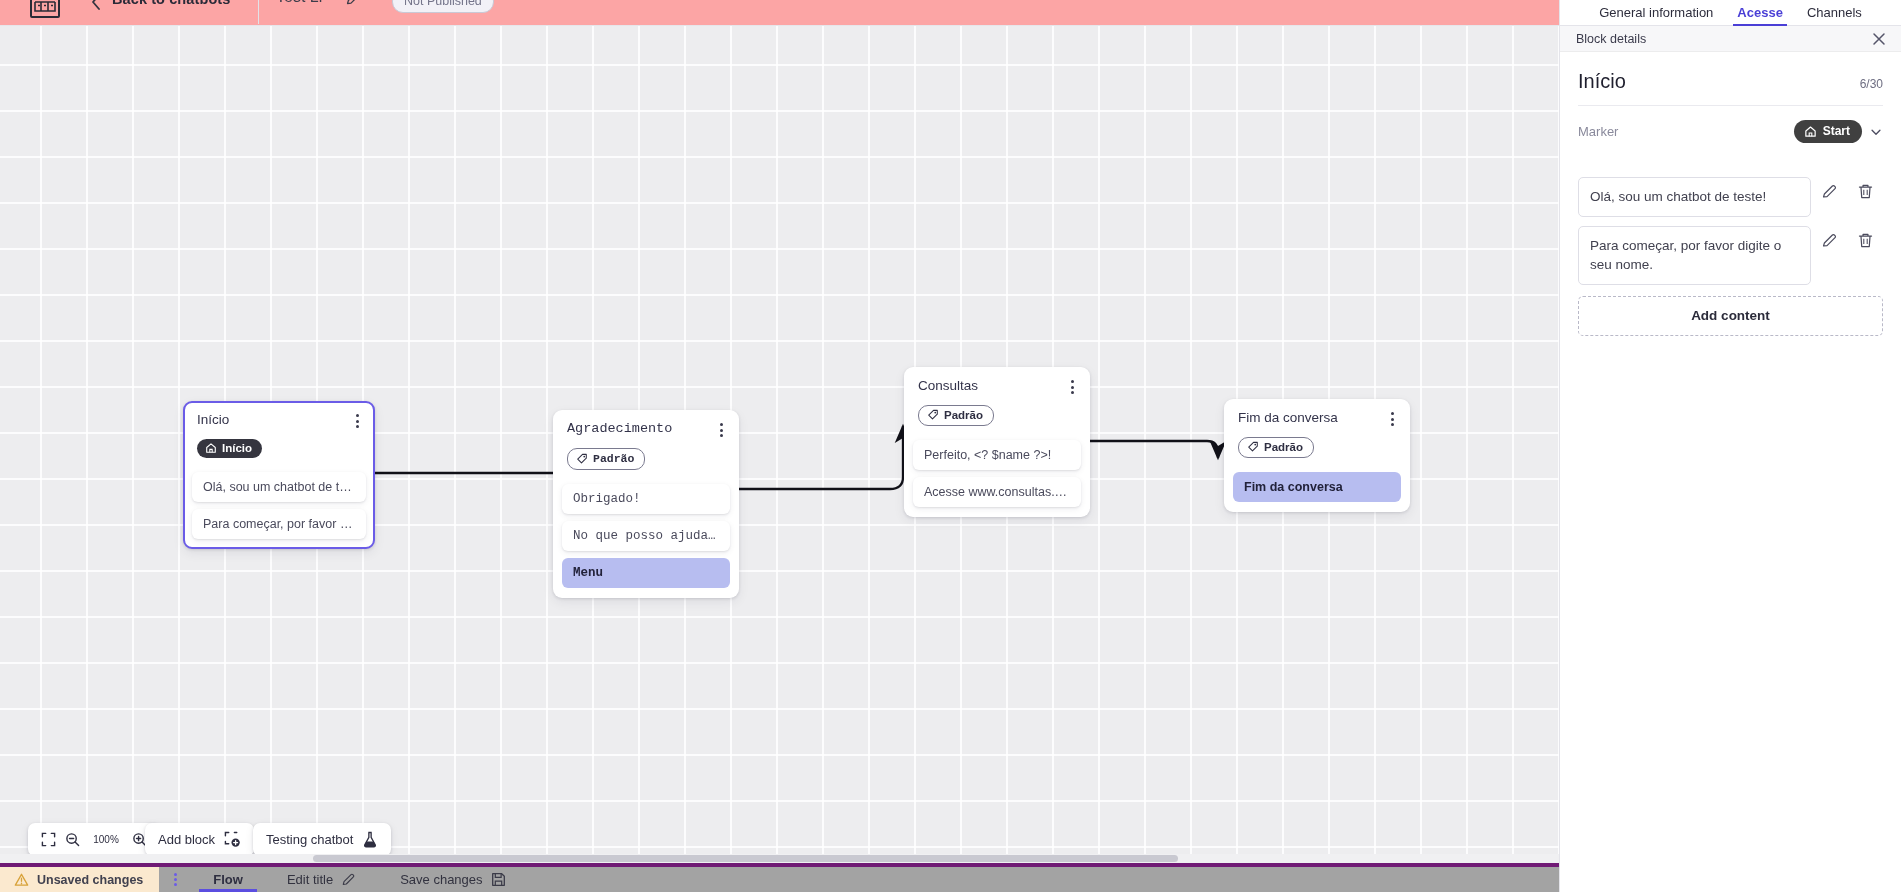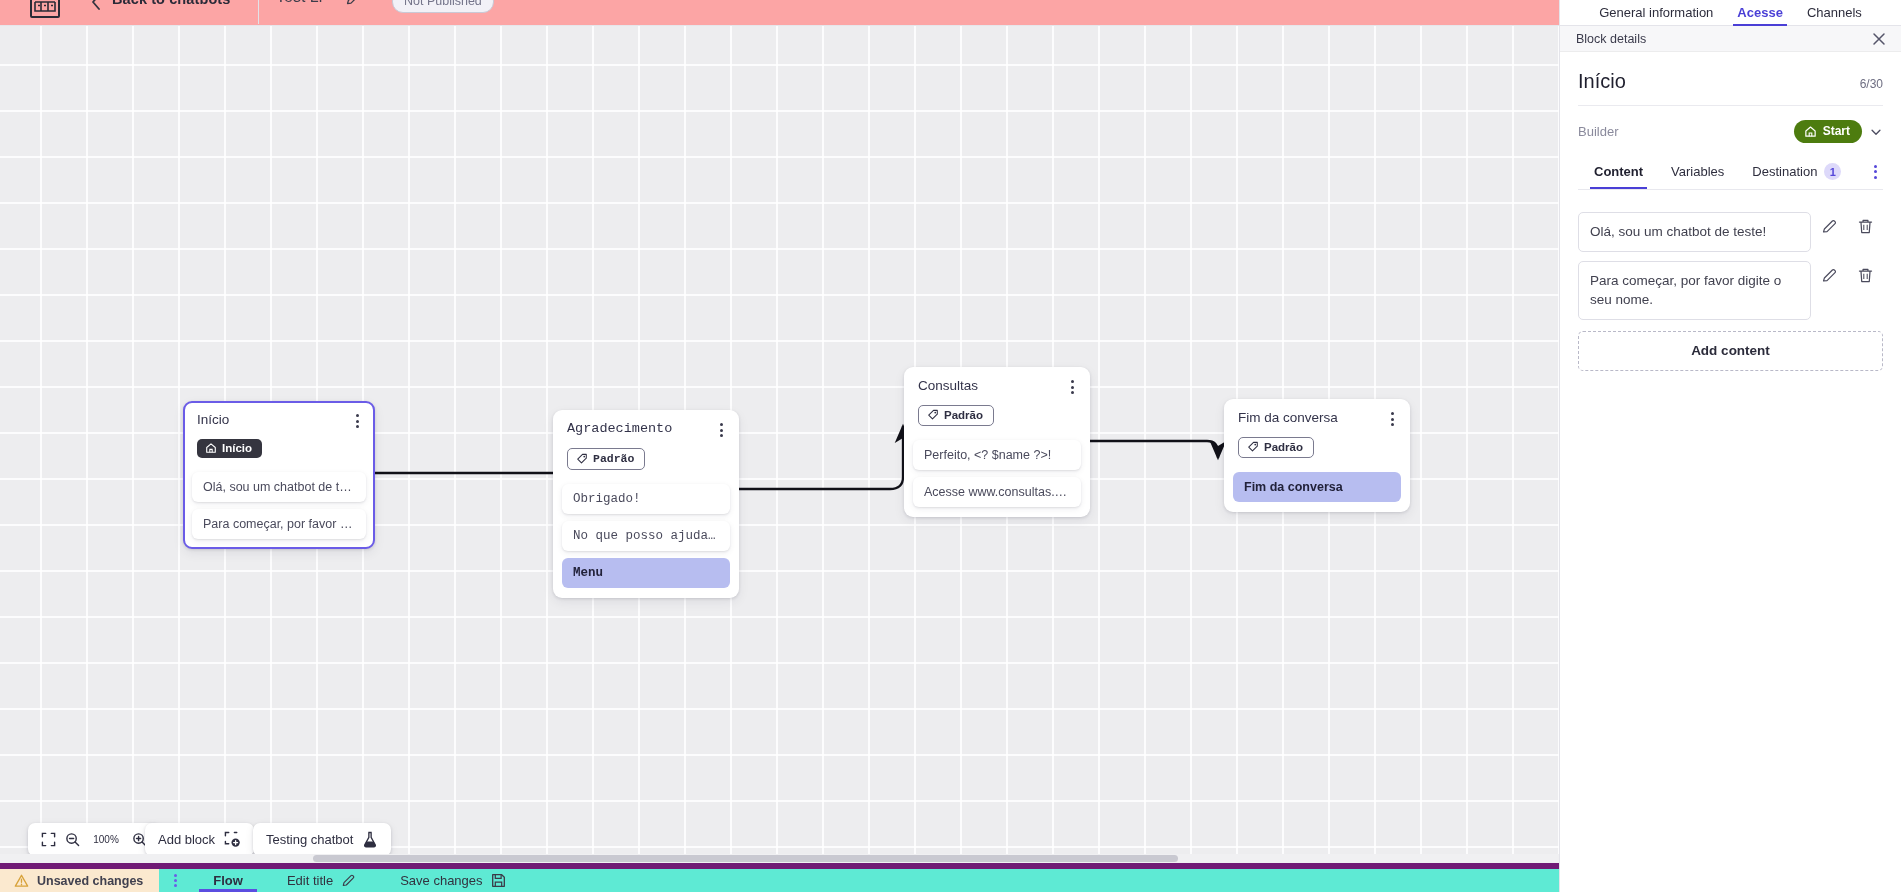--- a/index.html
+++ b/index.html
@@ -70,21 +70,21 @@
     padding: 9px 9px 10px;
   }
   .block.selected { border: 2px solid #6b5ce7; padding: 7px 7px 8px; }
   .block-head { display:flex; align-items:flex-start; justify-content:space-between; padding: 2px 2px 0 5px; }
   .block-title { font-size:13.5px; color:#33334a; font-weight:400; line-height:1.2; }
   .kebab { width:14px; height:18px; display:flex; flex-direction:column; align-items:center; justify-content:center; gap:2.5px; cursor:pointer; }
   .kebab i { display:block; width:3px; height:3px; border-radius:50%; background:#3a3a4c; }
   .tag {
     display:inline-flex; align-items:center; gap:5px;
     margin: 9px 0 7px 5px; padding: 3px 10px 4px 8px;
-    border-radius: 5px; font-size:11.5px;
+    border-radius: 10px; font-size:11.5px;
   }
   .tag.dark { background:#35353f; color:#ffffff; font-weight:700; }
   .tag.outline { background:#ffffff; border:1px solid #7a7a8f; color:#2f2f42; font-weight:700; }
   .tag svg { display:block; }
   .row {
     background:#ffffff; border-radius:6px;
     box-shadow: 0 1px 2px rgba(30,30,50,.10), 0 2px 6px rgba(30,30,50,.07);
     margin-top: 7px; padding: 8px 11px;
     font-size:12.5px; color:#4a4a5c;
     white-space:nowrap; overflow:hidden; text-overflow:ellipsis;
@@ -97,21 +97,21 @@
     box-shadow: 0 1px 3px rgba(30,30,50,.16), 0 3px 10px rgba(30,30,50,.08);
     display:flex; align-items:center; gap:9px; padding: 0 13px;
     font-size:13px; color:#2e2e40; cursor:pointer;
   }
   .fbar svg { display:block; }
   .zoom-val { font-size:10px; color:#2e2e40; min-width:34px; text-align:center; }
 
   
   .statusbar {
     position:absolute; left:0; top:863px; width:1559px; height:29px;
-    background:#5eead4; border-top:6px solid #701a75; display:flex; align-items:stretch;
+    background:#a3a3a3; border-top:4px solid #701a75; display:flex; align-items:stretch;
   }
   .unsaved {
     display:flex; align-items:center; gap:8px; padding: 0 16px 0 14px;
     background:#fbe9cf; color:#41414f; font-size:12.5px; font-weight:700;
   }
   .sb-kebab { display:flex; align-items:center; justify-content:center; width:32px; }
   .sb-kebab i { display:block; width:3px; height:3px; border-radius:50%; background:#6b5ce7; margin:1.2px 0; }
   .sb-kebab .stack { display:flex; flex-direction:column; align-items:center; }
   .sb-item {
     display:flex; align-items:center; gap:8px; padding: 0 22px;
@@ -141,21 +141,21 @@
   .xbtn { width:16px; height:16px; cursor:pointer; }
   .rbody { padding: 0 18px; }
   .rtitle-row { display:flex; align-items:baseline; justify-content:space-between; padding: 18px 0 12px; border-bottom:1px solid #eaeaef; }
   .rtitle { font-size:20px; color:#1f1f2e; font-weight:400; }
   .rcount { font-size:12px; color:#6e6e82; }
   .marker-row { display:flex; align-items:center; justify-content:space-between; padding: 14px 0 12px; }
   .marker-lbl { font-size:13px; color:#8a8a9c; }
   .marker-ctl { display:flex; align-items:center; gap:7px; }
   .start-pill {
     display:inline-flex; align-items:center; gap:6px;
-    background:#4d7c0f; color:#ffffff; border-radius:13px;
+    background:#404040; color:#ffffff; border-radius:13px;
     padding: 4px 12px 5px 10px; font-size:12px; font-weight:700; cursor:pointer;
   }
   .ctabs { display:flex; align-items:center; border-bottom:1px solid #e8e8ee; padding-left:2px; }
   .ctab { font-size:13px; color:#2e2e3e; padding: 8px 14px 9px; cursor:pointer; position:relative; display:flex; align-items:center; gap:7px; }
   .ctab.active { color:#1f1f2e; font-weight:700; }
   .ctab.active::after { content:""; position:absolute; left:10px; right:10px; bottom:-1px; height:2.5px; background:#4a3fd6; }
   .cbadge { background:#ddd9fa; color:#5547d9; font-size:11px; font-weight:700; border-radius:50%; width:17px; height:17px; display:flex; align-items:center; justify-content:center; }
   .ctabs-spacer { flex:1; }
   .ctabs-kebab { display:flex; flex-direction:column; align-items:center; gap:2.5px; padding: 8px 6px 9px 10px; cursor:pointer; }
   .ctabs-kebab i { width:3px; height:3px; border-radius:50%; background:#5547d9; display:block; }
@@ -379,53 +379,35 @@
     </div>
 
     <div class="rbody">
 
       <div class="rtitle-row">
         <span class="rtitle">Início</span>
         <span class="rcount">6/30</span>
       </div>
 
       <div class="marker-row">
-        <span class="marker-lbl">Builder</span>
+        <span class="marker-lbl">Marker</span>
         <span class="marker-ctl">
           <span class="start-pill">
             <svg width="13" height="13" viewBox="0 0 14 14">
                 <path d="M2 6.4L7 2.2l5 4.2V12H2z" stroke="#fff" stroke-width="1.3" fill="none" stroke-linejoin="round"></path>
                 <path d="M5.6 12V8.6h2.8V12" stroke="#fff" stroke-width="1.2" fill="none"></path>
               </svg>
             <span>Start</span>
           </span>
           <svg width="14" height="14" viewBox="0 0 16 16">
               <path d="M3.5 6l4.5 4.6L12.5 6" stroke="#4c4c60" stroke-width="1.5" fill="none" stroke-linecap="round" stroke-linejoin="round"></path>
             </svg>
         </span>
       </div>
 
-      <div class="ctabs">
-        <div class="ctab active">
-          <span>Content</span>
-        </div>
-        <div class="ctab">
-          <span>Variables</span>
-        </div>
-        <div class="ctab">
-          <span>Destination</span>
-          <span class="cbadge">1</span>
-        </div>
-        <div class="ctabs-spacer"></div>
-        <div class="ctabs-kebab">
-            <i></i>
-            <i></i>
-            <i></i>
-          </div>
-      </div>
 
       <div class="content-list">
 
         <div class="citem">
           <div class="cbox">Olá, sou um chatbot de teste!</div>
           <div class="cicons">
             <span class="cicon">
               <svg width="17" height="17" viewBox="0 0 20 20">
                   <path d="M3 16.5l1-3.6L13.4 3.5a1.6 1.6 0 012.3 0l.8.8a1.6 1.6 0 010 2.3L7.1 16l-4.1.5z" stroke="#4a4a5c" stroke-width="1.4" fill="none" stroke-linejoin="round"></path>
                 </svg>

